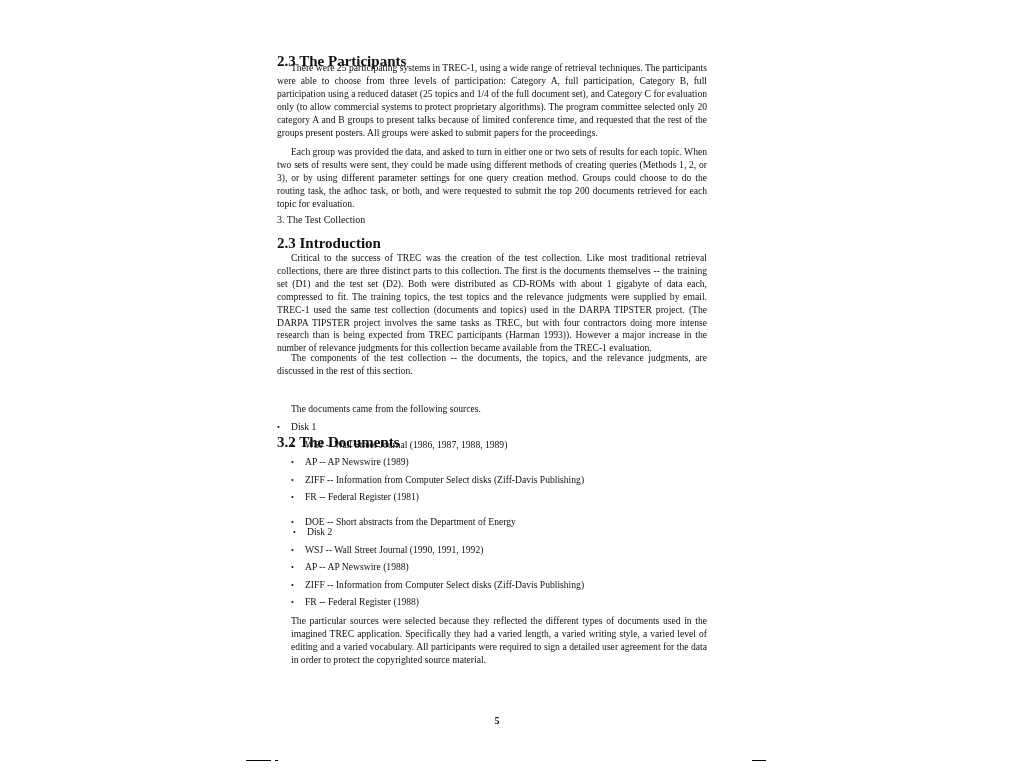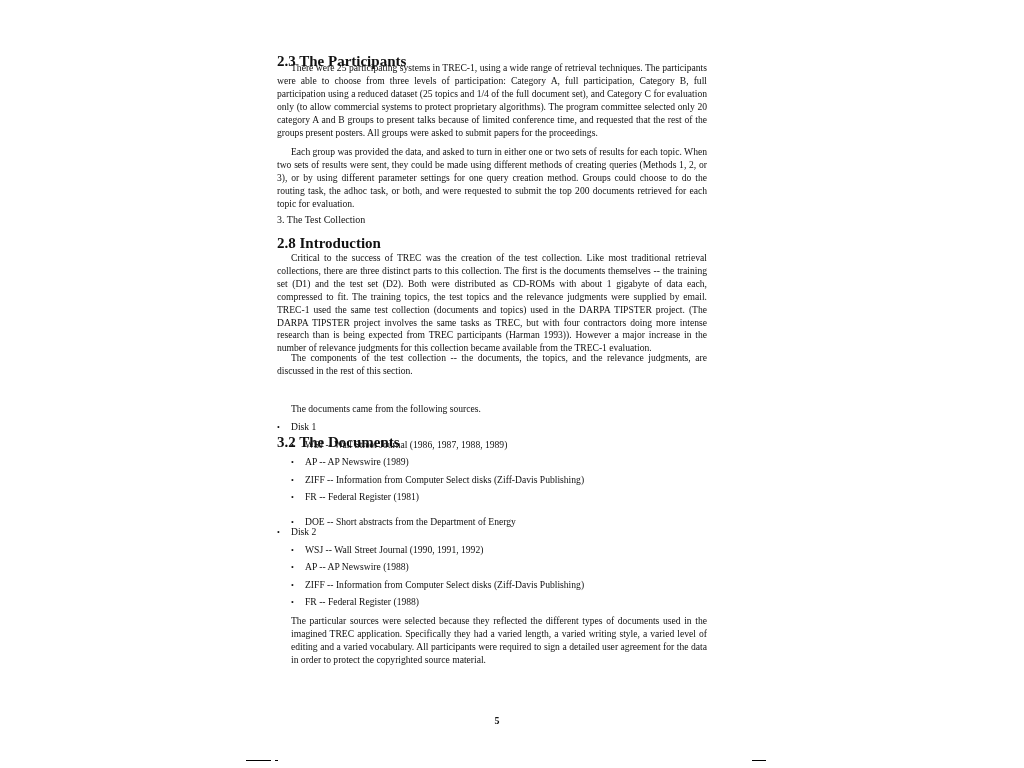--- a/index.html
+++ b/index.html
@@ -79,21 +79,21 @@
 
   <div class="abs" style="top:96px;">
     <p class="para">Each group was provided the data, and asked to turn in either one or two sets of results for each topic. When two sets of results were sent, they could be made using different methods of creating queries (Methods 1, 2, or 3), or by using different parameter settings for one query creation method. Groups could choose to do the routing task, the adhoc task, or both, and were requested to submit the top 200 documents retrieved for each topic for evaluation.</p>
   </div>
 
   <div class="abs" style="top:164px;">
     <p class="h1">3. The Test Collection</p>
   </div>
 
   <div class="abs" style="top:187px;">
-    <p class="h2">2.8 Introduction</p>
+    <p class="h2">2.3 Introduction</p>
   </div>
 
   <div class="abs" style="top:202px;">
     <p class="para">Critical to the success of TREC was the creation of the test collection. Like most traditional retrieval collections, there are three distinct parts to this collection. The first is the documents themselves -- the training set (D1) and the test set (D2). Both were distributed as CD-ROMs with about 1 gigabyte of data each, compressed to fit. The training topics, the test topics and the relevance judgments were supplied by email. TREC-1 used the same test collection (documents and topics) used in the DARPA TIPSTER project. (The DARPA TIPSTER project involves the same tasks as TREC, but with four contractors doing more intense research than is being expected from TREC participants (Harman 1993)). However a major increase in the number of relevance judgments for this collection became available from the TREC-1 evaluation.</p>
   </div>
 
   <div class="abs" style="top:302px;">
     <p class="para">The components of the test collection -- the documents, the topics, and the relevance judgments, are discussed in the rest of this section.</p>
   </div>
 
@@ -117,21 +117,21 @@
   <div class="bullet-row" style="left:14px; top:424px;">
     <span class="bullet">•</span><span>ZIFF -- Information from Computer Select disks (Ziff-Davis Publishing)</span>
   </div>
   <div class="bullet-row" style="left:14px; top:441px;">
     <span class="bullet">•</span><span>FR -- Federal Register (1981)</span>
   </div>
   <div class="bullet-row" style="left:14px; top:466px;">
     <span class="bullet">•</span><span>DOE -- Short abstracts from the Department of Energy</span>
   </div>
 
-  <div class="bullet-row" style="left:0; top:476px;">
+  <div class="bullet-row" style="left:16px; top:476px;">
     <span class="bullet">•</span><span>Disk 2</span>
   </div>
   <div class="bullet-row" style="left:14px; top:494px;">
     <span class="bullet">•</span><span>WSJ -- Wall Street Journal (1990, 1991, 1992)</span>
   </div>
   <div class="bullet-row" style="left:14px; top:511px;">
     <span class="bullet">•</span><span>AP -- AP Newswire (1988)</span>
   </div>
   <div class="bullet-row" style="left:14px; top:529px;">
     <span class="bullet">•</span><span>ZIFF -- Information from Computer Select disks (Ziff-Davis Publishing)</span>

